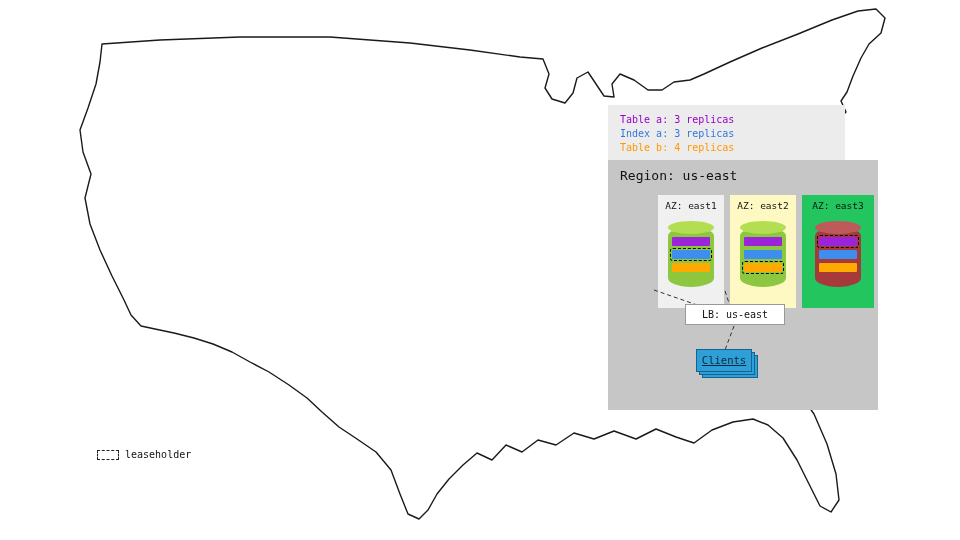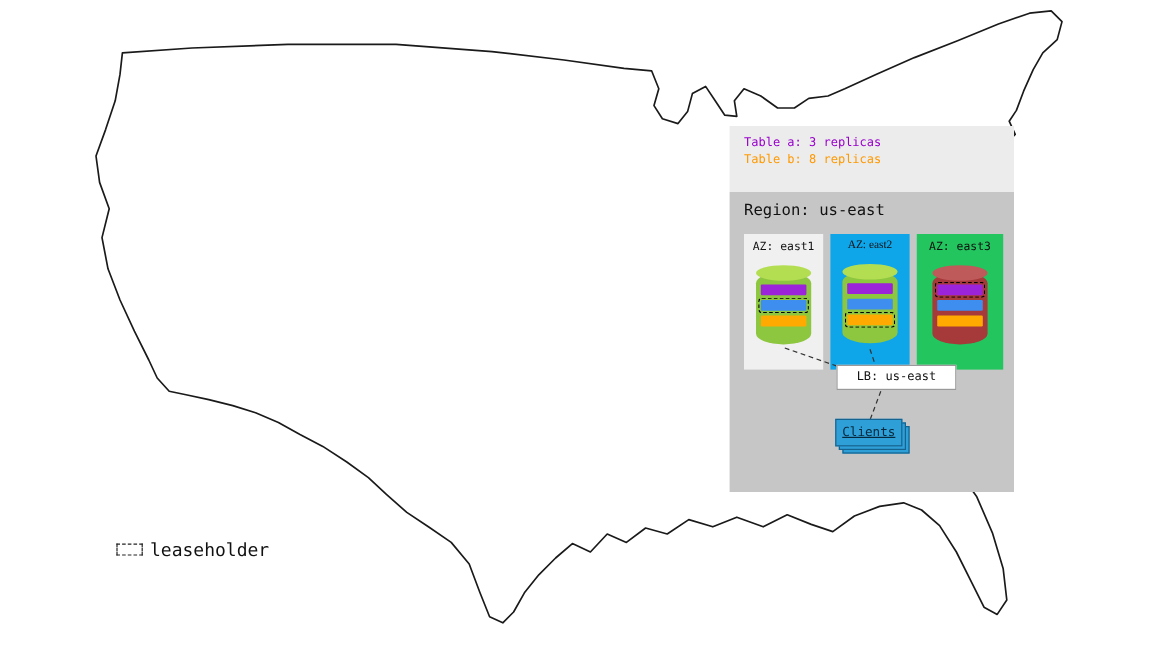--- a/index.html
+++ b/index.html
@@ -14,62 +14,63 @@
   
   .legend-panel{
     position:absolute;left:608px;top:105px;width:237px;height:55px;
     background:#ececec;box-sizing:border-box;padding:8px 0 0 12px;
   }
   .legend-line{font-size:10px;line-height:14px;white-space:pre;}
 
   .region-panel{
     position:absolute;left:608px;top:160px;width:237px;height:250px;
     background:#c6c6c6;
+    padding-left:33px;
   }
   .region-title{
     position:absolute;left:12px;top:8px;font-size:13px;color:#111;
   }
   .az{
-    position:absolute;top:35px;height:113px;box-sizing:border-box;z-index:1;
+    position:absolute;top:35px;height:113px;box-sizing:border-box;z-index:1;margin-left:38px;
   }
   .az1{left:12px;width:66px;}
   .az2{left:84px;width:66px;}
   .az3{left:156px;width:72px;}
   .az-label{text-align:center;font-size:9.5px;padding-top:5px;color:#111;}
 
   .cylinder{position:relative;width:46px;height:66px;margin:10px auto 0;}
   .cyl-body{position:absolute;left:0;top:6px;width:46px;height:60px;border-radius:23px/9px;}
   .cyl-top{position:absolute;left:0;top:0;width:46px;height:13px;border-radius:50%;}
   .bars{position:absolute;left:4px;top:16px;width:38px;display:flex;flex-direction:column;gap:4px;}
   .bar{height:9px;border-radius:1px;}
   .bar.leaseholder{outline:1.6px dashed #000;outline-offset:1px;}
 
   .connectors{position:absolute;left:0;top:0;z-index:2;pointer-events:none;}
 
   .lb-box{
-    position:absolute;left:89px;top:144px;width:100px;height:21px;z-index:3;
+    position:absolute;left:77px;top:144px;width:100px;height:21px;z-index:3;
     background:#ffffff;border:1px solid #999;box-sizing:border-box;
     text-align:center;line-height:19px;font-size:10px;color:#111;
   }
 
   .clients-stack{position:absolute;left:88px;top:189px;width:62px;height:30px;z-index:3;}
   .client-layer{
     position:absolute;width:56px;height:23px;box-sizing:border-box;
     border:1px solid #17638f;
     text-decoration:underline;
   }
   .client-layer.l1{left:0;top:0;text-align:center;line-height:21px;font-size:10.5px;color:#06293d;}
   .client-layer.l2{left:3px;top:3px;}
   .client-layer.l3{left:6px;top:6px;}
 
   .lh-note{
     position:absolute;left:97px;top:449px;display:flex;align-items:center;gap:6px;
   }
   .lh-swatch{display:inline-block;width:20px;height:8px;border:1.5px dashed #222;background:transparent;}
-  .lh-text{font-size:15px;color:#111;}
+  .lh-text{font-size:10px;color:#111;}
 </style>
 </head>
 <body>
 
 <div class="stage">
 
   <svg class="us-map" width="960" height="540" viewBox="0 0 960 540">
     <path d="M102 44 L160 40 L240 37 L330 37 L410 43 L470 50 L520 57 L543 59
              L549 74 L545 88 L552 99 L565 103 L573 93 L577 78 L588 72 L596 84
              L604 96 L614 97 L612 84 L620 74 L634 80 L648 90 L662 90 L674 82
@@ -83,40 +84,41 @@
              L614 431 L594 439 L574 433 L556 445 L538 440 L522 452 L506 445
              L492 460 L477 453 L463 465 L449 479 L437 494 L428 510 L419 519
              L408 514 L400 494 L391 470 L376 452 L357 439 L339 427 L322 412
              L307 398 L289 385 L269 372 L250 362 L232 352 L213 344 L194 338
              L174 333 L155 329 L141 326 L131 315 L124 300 L112 276 L100 250
              L90 224 L85 198 L91 174 L83 152 L80 130 L88 108 L96 84 L100 62 Z" fill="none" stroke="#1a1a1a" stroke-width="1.4" stroke-linejoin="round"></path>
   </svg>
 
   <div class="legend-panel">
     <div class="legend-line" style="color: rgb(153, 0, 204);">Table a: 3 replicas</div>
-    <div class="legend-line" style="color: rgb(255, 153, 0);">Table b: 8 replicas</div>
+    <div class="legend-line" style="color: rgb(51, 119, 221);">Index a: 3 replicas</div>
+    <div class="legend-line" style="color: rgb(255, 153, 0);">Table b: 4 replicas</div>
   </div>
 
   <div class="region-panel">
     <div class="region-title">Region: us-east</div>
 
     <div class="az az1" style="background-color: rgb(240, 240, 240);">
       <div class="az-label">AZ: east1</div>
       <div class="cylinder">
         <div class="cyl-body" style="background-color: rgb(141, 198, 63);"></div>
         <div class="cyl-top" style="background-color: rgb(180, 222, 82);"></div>
         <div class="bars">
           <div class="bar" style="background-color: rgb(155, 35, 217);"></div>
           <div class="bar leaseholder" style="background-color: rgb(62, 142, 240);"></div>
           <div class="bar" style="background-color: rgb(255, 170, 0);"></div>
         </div>
       </div>
     </div>
 
-    <div class="az az2" style="background-color: #0ea5e9; font-family: Liberation Serif, serif;">
+    <div class="az az2" style="background-color: #fef9c3;">
       <div class="az-label">AZ: east2</div>
       <div class="cylinder">
         <div class="cyl-body" style="background-color: rgb(141, 198, 63);"></div>
         <div class="cyl-top" style="background-color: rgb(180, 222, 82);"></div>
         <div class="bars">
           <div class="bar" style="background-color: rgb(155, 35, 217);"></div>
           <div class="bar" style="background-color: rgb(62, 142, 240);"></div>
           <div class="bar leaseholder" style="background-color: rgb(255, 170, 0);"></div>
         </div>
       </div>

